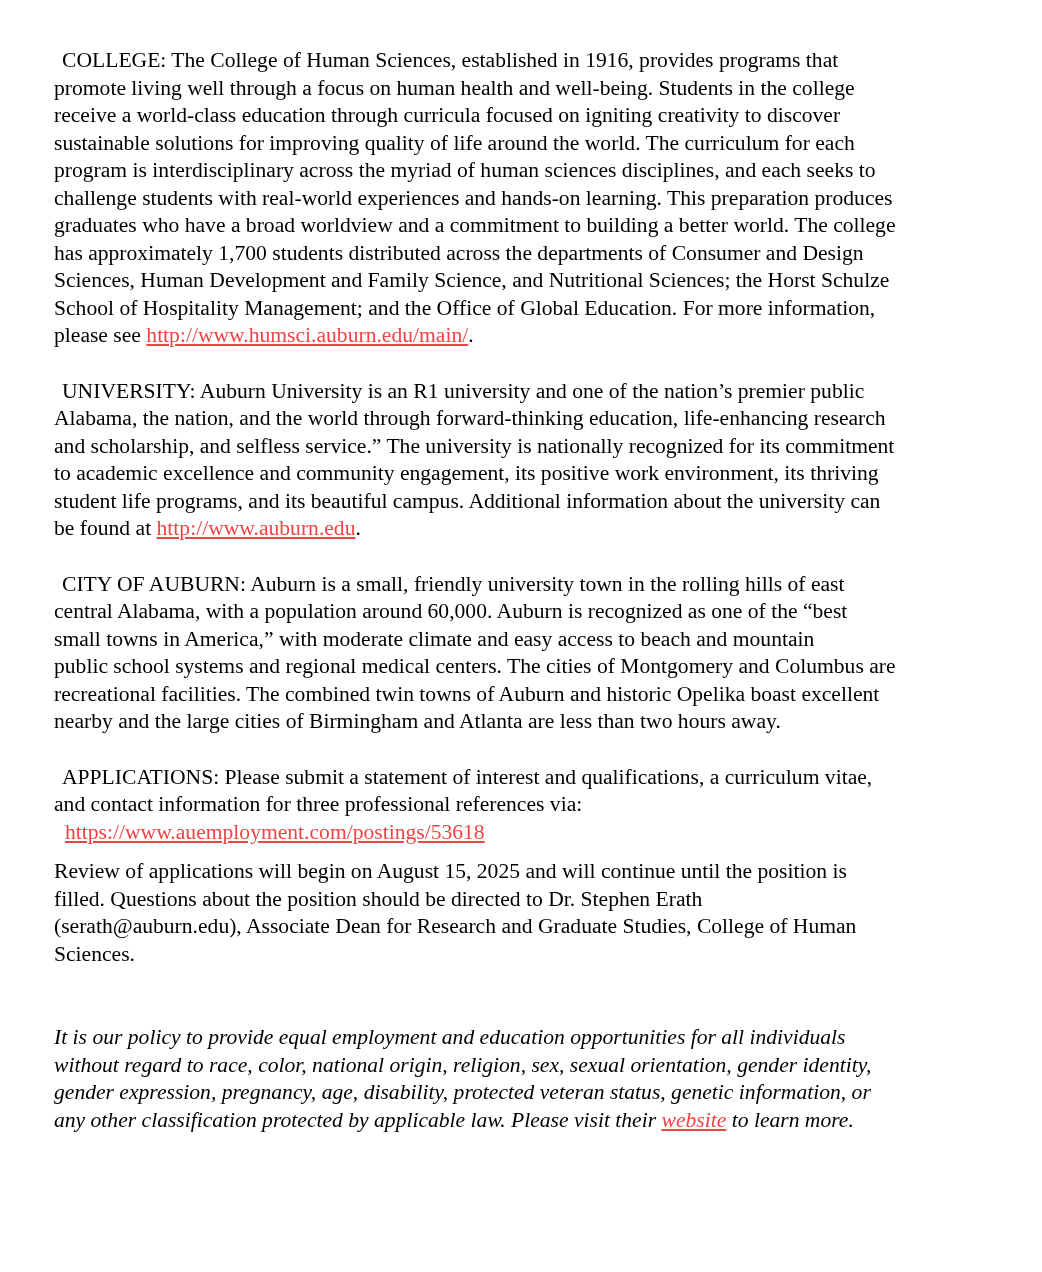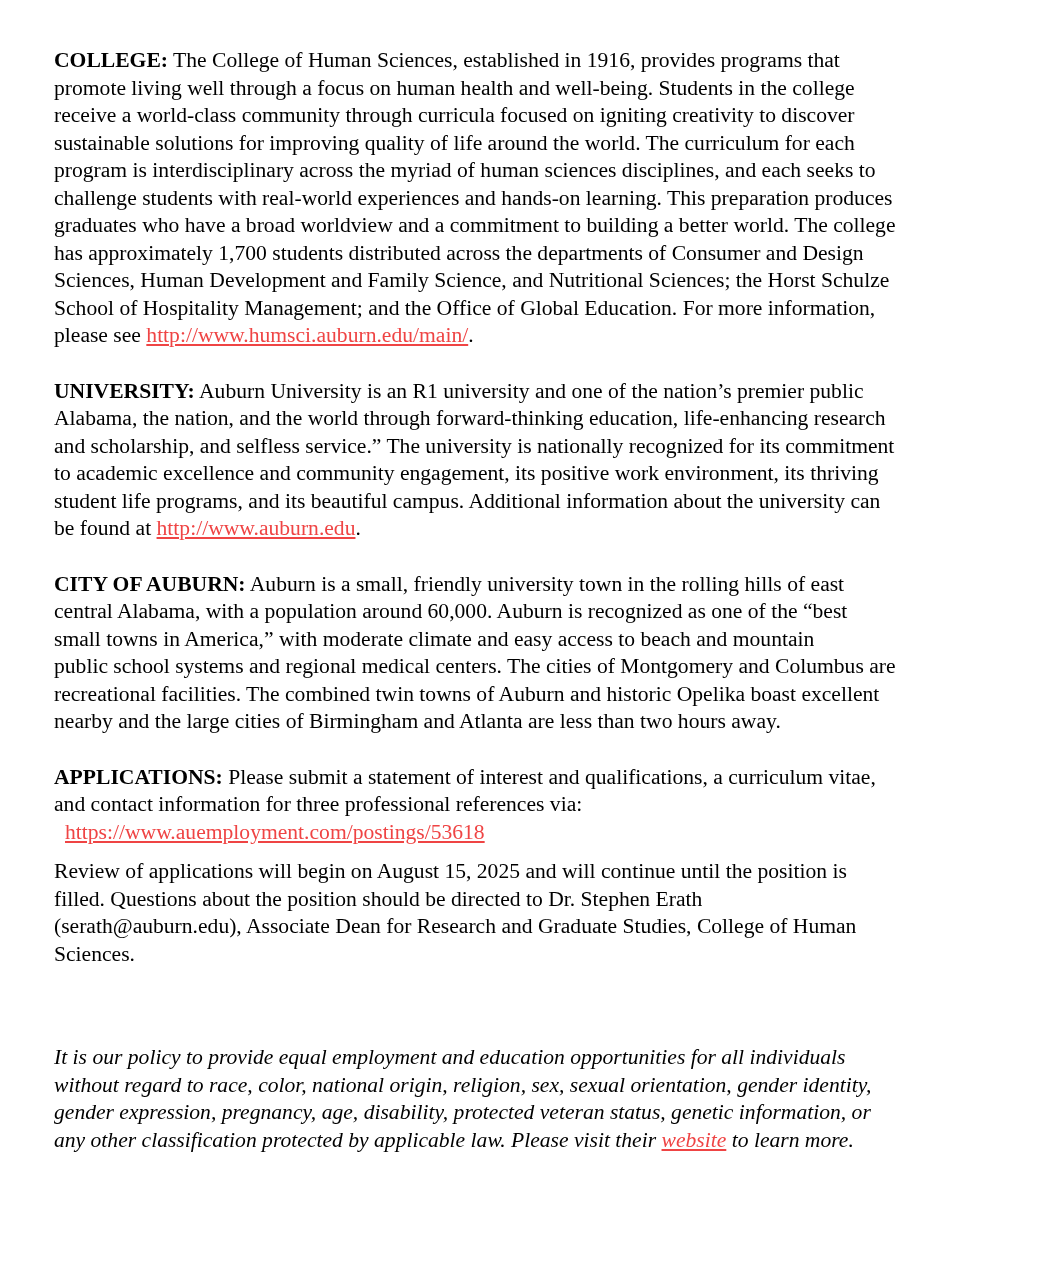--- a/index.html
+++ b/index.html
@@ -4,36 +4,36 @@
 <style>
   html, body { margin: 0; padding: 0; background: #ffffff; }
   body {
     width: 1042px; height: 1272px; overflow: hidden;
     font-family: "Liberation Serif", "DejaVu Serif", serif;
     color: #000000;
   }
   .page { position: relative; padding: 47px 0 0 54px; }
   .para { font-size: 21.6px; line-height: 27.5px; margin: 0; white-space: nowrap; }
   .line { display: block; }
-  .heading { font-weight: bold; }
+  .heading { font-weight: normal; margin-left: 8px; }
   a.link { color: #ef4444; text-decoration: underline; text-underline-offset: 2px; }
   .gap { height: 28px; }
   .gap-small { height: 12px; }
   .indent-link { padding-left: 11px; }
-  .italic { font-style: italic; margin-top: 20px; }
+  .italic { font-style: italic; }
 </style>
 </head>
 <body>
 
 <div class="page">
 
   <p class="para">
     <span class="line"><span class="heading">COLLEGE:</span><span> The College of Human Sciences, established in 1916, provides programs that</span></span>
     <span class="line">promote living well through a focus on human health and well-being. Students in the college</span>
-    <span class="line">receive a world-class community through curricula focused on igniting creativity to discover</span>
+    <span class="line">receive a world-class education through curricula focused on igniting creativity to discover</span>
     <span class="line">sustainable solutions for improving quality of life around the world. The curriculum for each</span>
     <span class="line">program is interdisciplinary across the myriad of human sciences disciplines, and each seeks to</span>
     <span class="line">challenge students with real-world experiences and hands-on learning. This preparation produces</span>
     <span class="line">graduates who have a broad worldview and a commitment to building a better world. The college</span>
     <span class="line">has approximately 1,700 students distributed across the departments of Consumer and Design</span>
     <span class="line">Sciences, Human Development and Family Science, and Nutritional Sciences; the Horst Schulze</span>
     <span class="line">School of Hospitality Management; and the Office of Global Education. For more information,</span>
     <span class="line"><span>please see </span><a class="link" href="#">http://www.humsci.auburn.edu/main/</a><span>.</span></span>
   </p>
 

